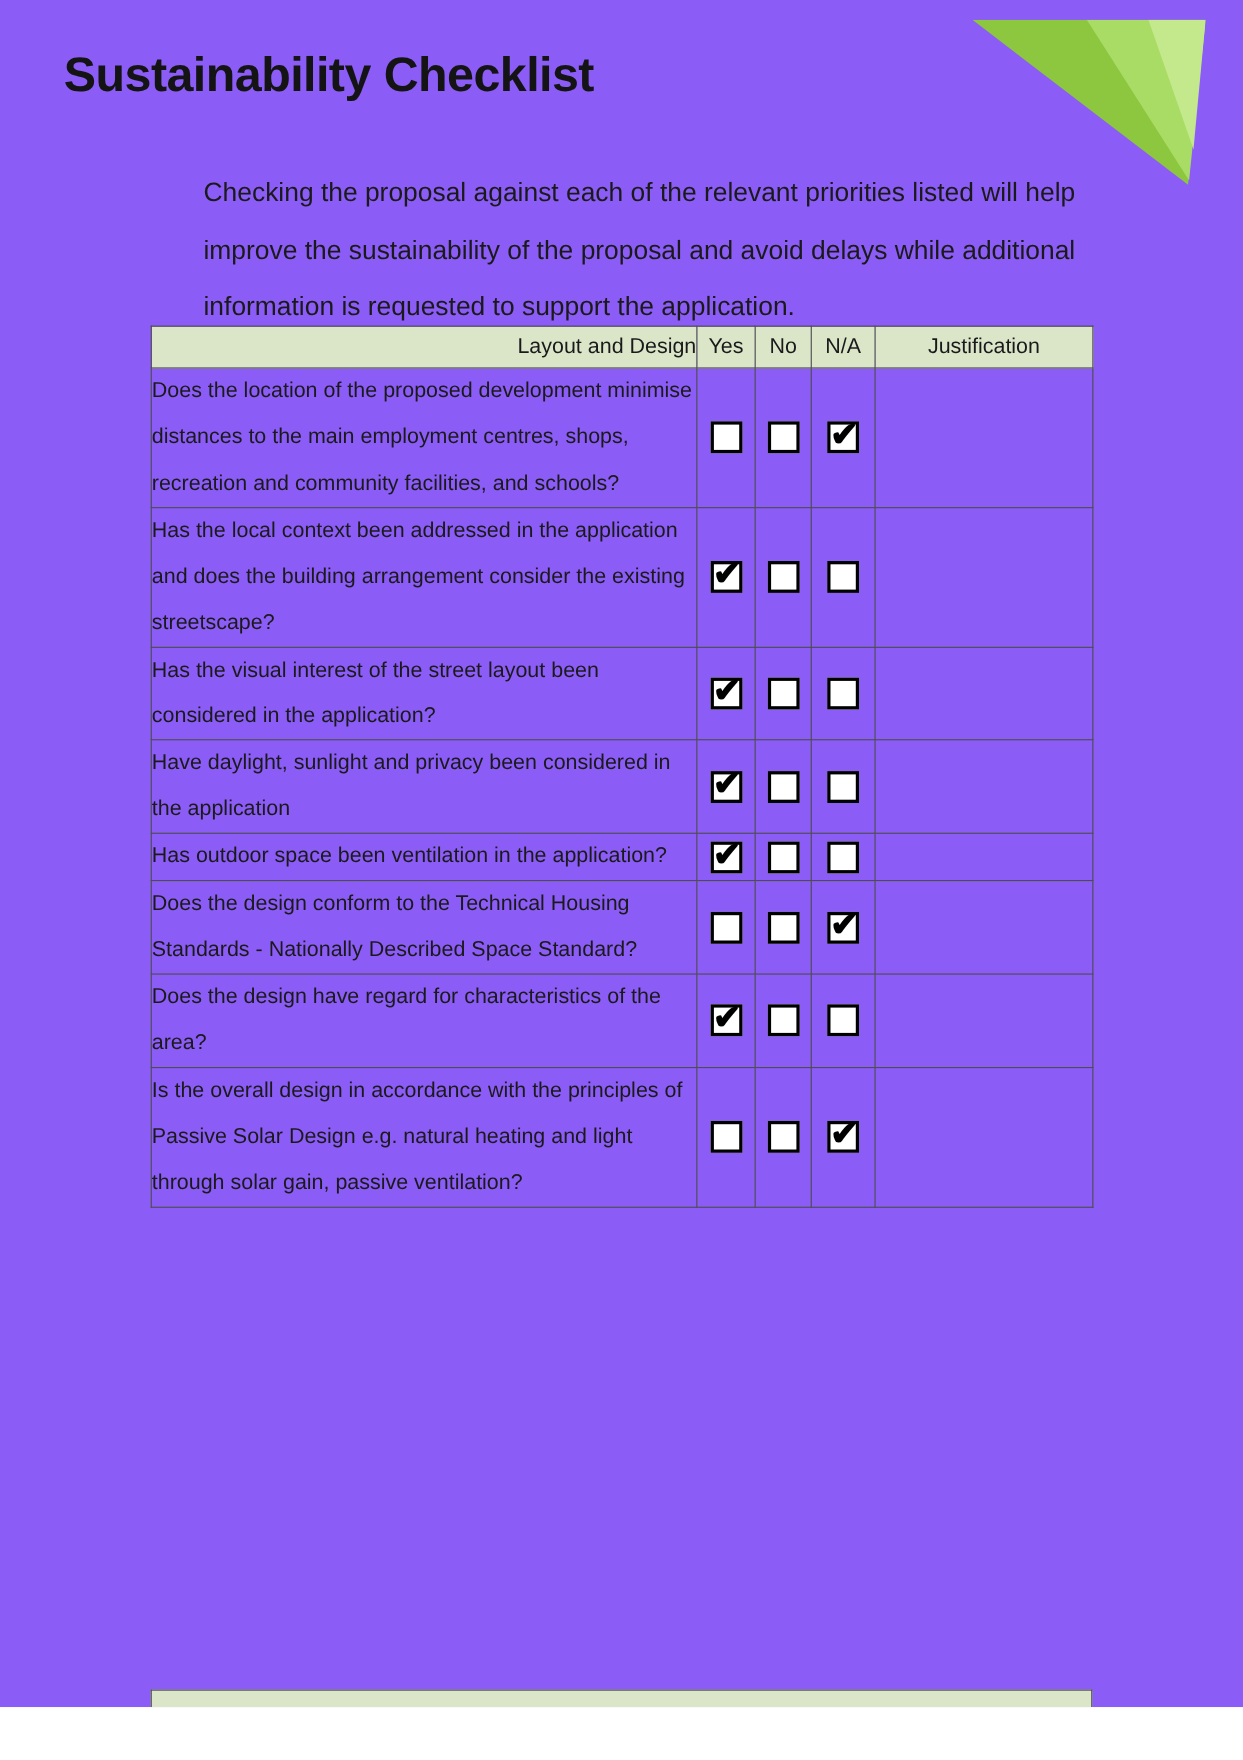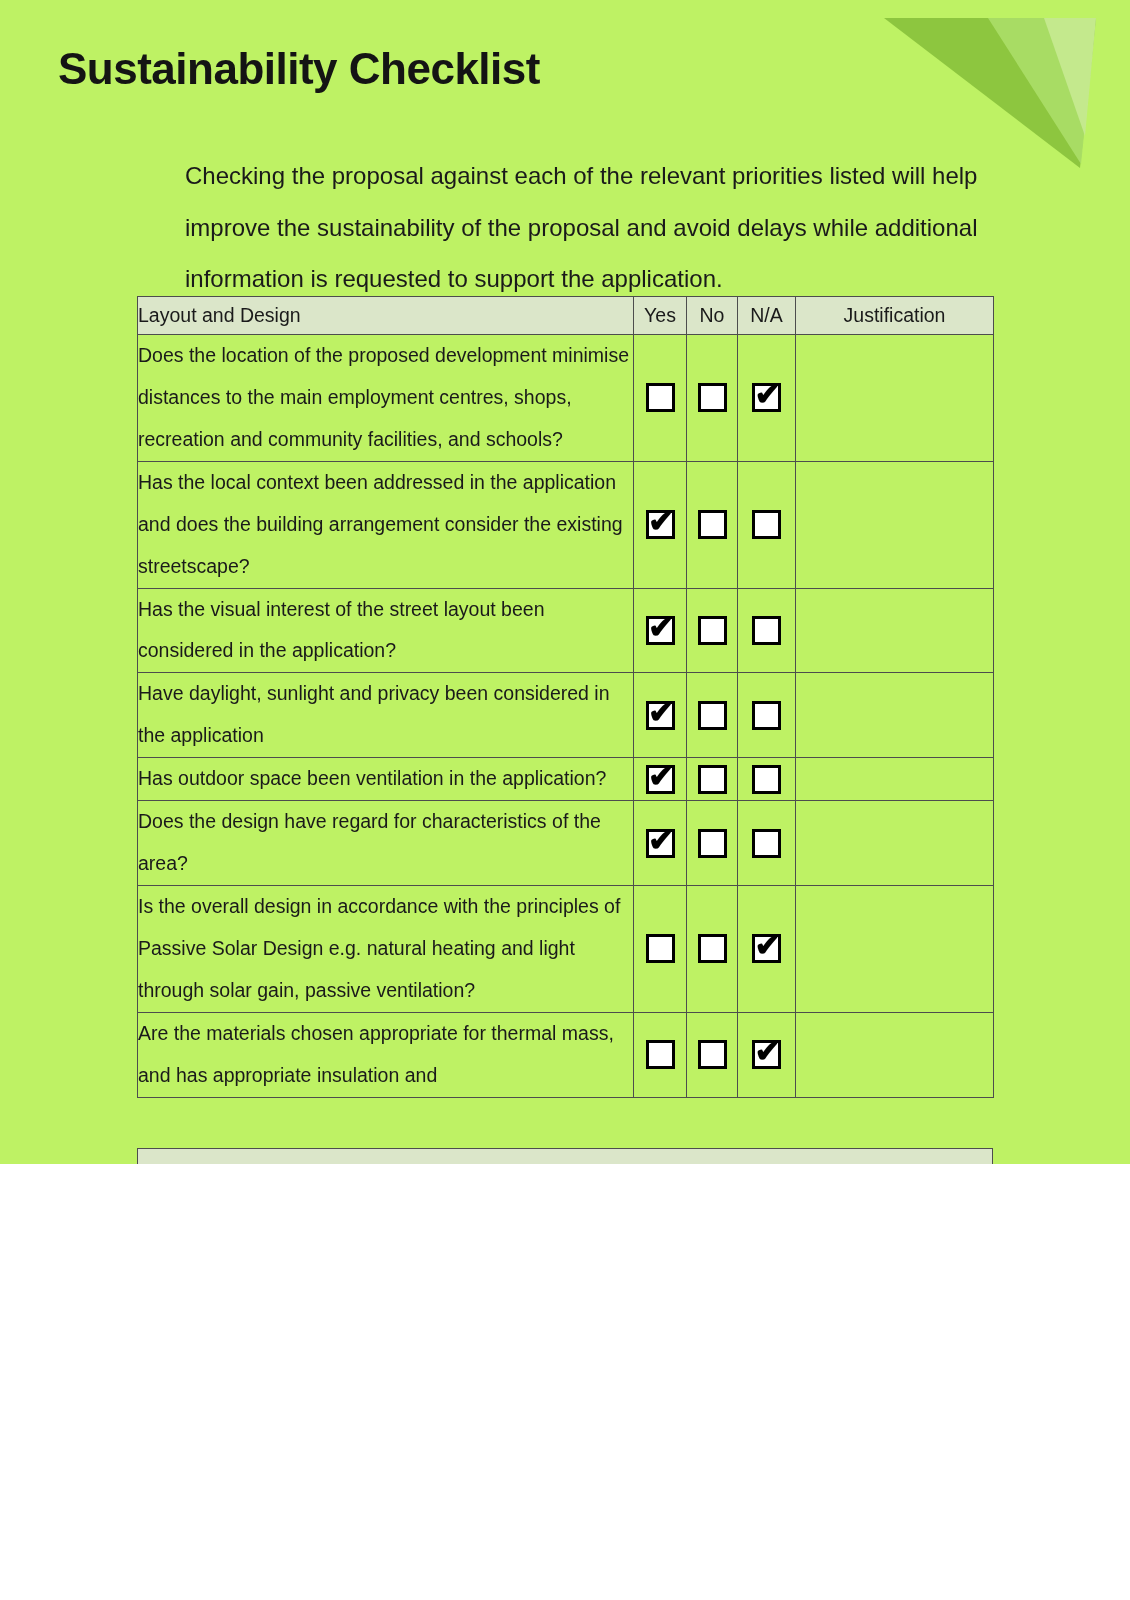--- a/index.html
+++ b/index.html
@@ -1,21 +1,21 @@
 <!DOCTYPE html>
 <html><head>
 <meta charset="utf-8">
 <style>
   * { box-sizing: border-box; }
   html, body { margin: 0; padding: 0; background: #ffffff; }
   .page {
     position: relative;
     width: 1130px;
-    height: 1164px;
-    background: #bef264;
+    height: 1552px;
+    background: #8b5cf6;
     overflow: hidden;
     font-family: "Liberation Sans", sans-serif;
     color: #1a1a1a;
   }
   .doc-title {
     position: absolute;
     top: 44px;
     left: 58px;
     margin: 0;
     font-size: 44px;
@@ -53,21 +53,21 @@
     border: 1px solid #4d4d4d;
     padding: 0;
   }
   table.checklist thead th {
     background: #dbe6c9;
     height: 38px;
     font-weight: 400;
     font-size: 19.5px;
   }
   th.section-header {
-    text-align: left;
+    text-align: right;
     padding-left: 10px;
     font-weight: 700;
   }
   td.q-cell {
     padding: 6px 14px 10px 10px;
     line-height: 2.15;
     vertical-align: top;
     margin-top: 35px;
   }
   td.cb-cell {
@@ -233,20 +233,39 @@
           </td>
         <td class="cb-cell">
             <div class="cb">
               <span class="mark"></span>
             </div>
           </td>
         <td class="just-cell"></td>
       </tr>
 
 
+      <tr>
+        <td class="q-cell">Does the design conform to the Technical Housing Standards - Nationally Described Space Standard?</td>
+        <td class="cb-cell">
+            <div class="cb">
+              <span class="mark"></span>
+            </div>
+          </td>
+        <td class="cb-cell">
+            <div class="cb">
+              <span class="mark"></span>
+            </div>
+          </td>
+        <td class="cb-cell">
+            <div class="cb">
+              <span class="mark">✔</span>
+            </div>
+          </td>
+        <td class="just-cell"></td>
+      </tr>
 
       <tr>
         <td class="q-cell">Does the design have regard for characteristics of the area?</td>
         <td class="cb-cell">
             <div class="cb">
               <span class="mark">✔</span>
             </div>
           </td>
         <td class="cb-cell">
             <div class="cb">
@@ -274,38 +293,19 @@
             </div>
           </td>
         <td class="cb-cell">
             <div class="cb">
               <span class="mark">✔</span>
             </div>
           </td>
         <td class="just-cell"></td>
       </tr>
 
-      <tr>
-        <td class="q-cell">Are the materials chosen appropriate for thermal mass, and has appropriate insulation and</td>
-        <td class="cb-cell">
-            <div class="cb">
-              <span class="mark"></span>
-            </div>
-          </td>
-        <td class="cb-cell">
-            <div class="cb">
-              <span class="mark"></span>
-            </div>
-          </td>
-        <td class="cb-cell">
-            <div class="cb">
-              <span class="mark">✔</span>
-            </div>
-          </td>
-        <td class="just-cell"></td>
-      </tr>
 
     </tbody>
   </table>
 
   <div class="bottom-bar"></div>
 
 </div>
 
 </body></html>

